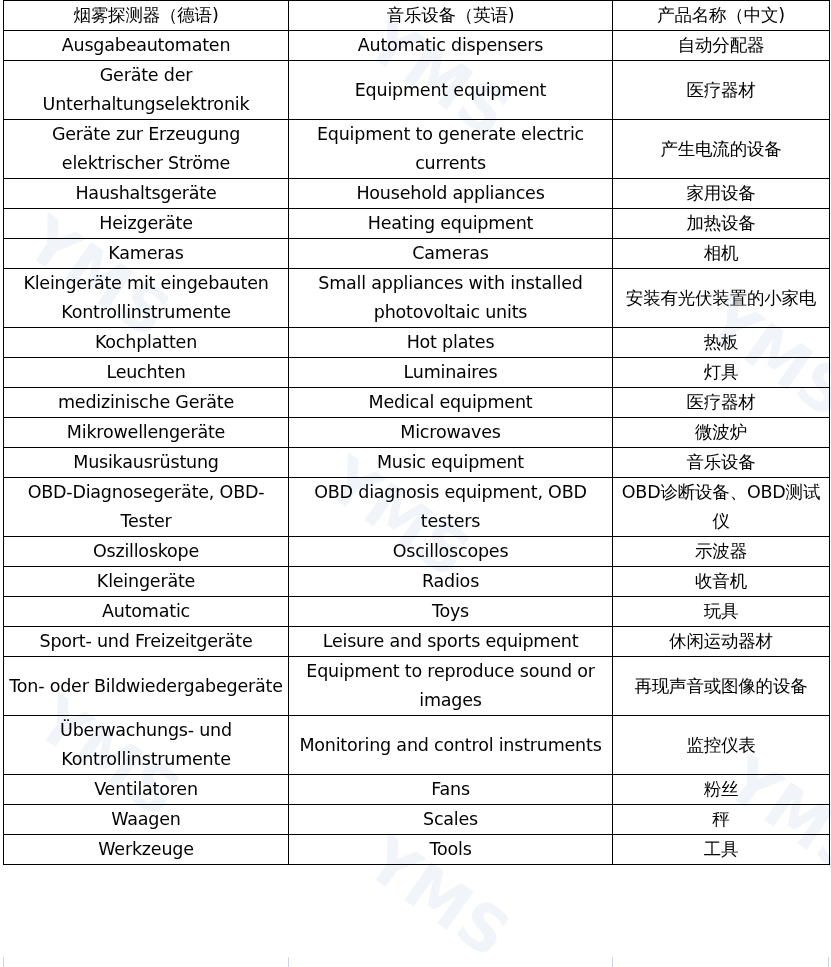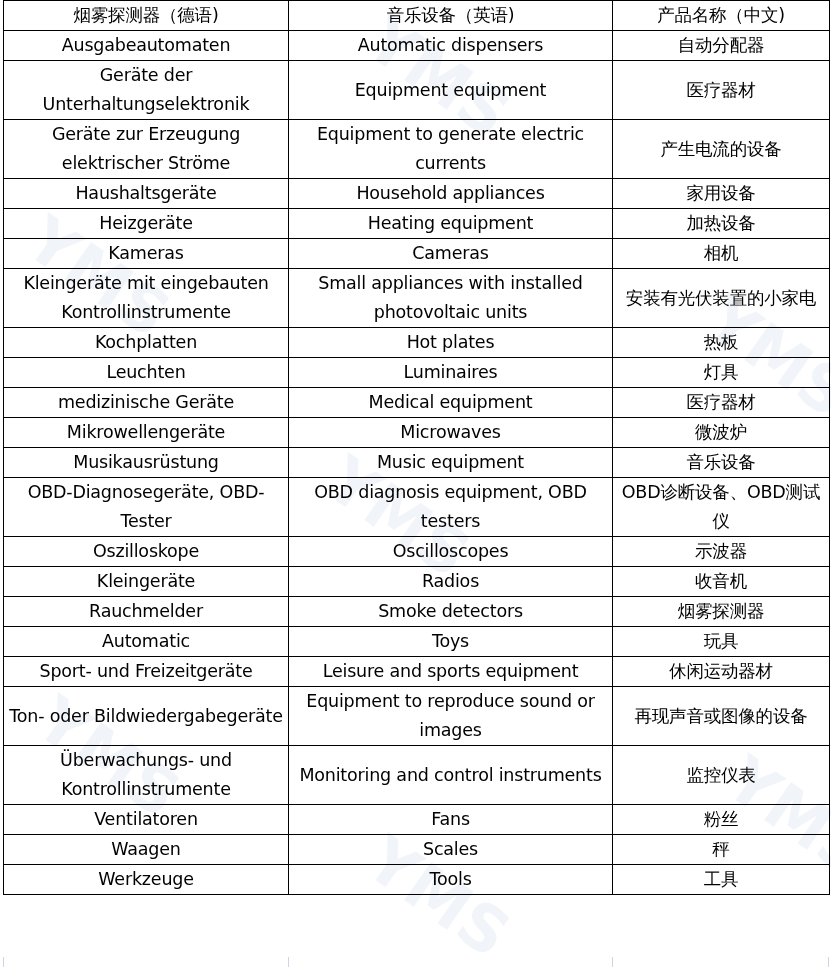--- a/index.html
+++ b/index.html
@@ -123,25 +123,20 @@
         <td>Oszilloskope</td>
         <td>Oscilloscopes</td>
         <td>示波器</td>
       </tr>
       <tr class="single">
         <td>Kleingeräte</td>
         <td>Radios</td>
         <td>收音机</td>
       </tr>
       <tr class="single">
-        <td>Rauchmelder</td>
-        <td>Smoke detectors</td>
-        <td>烟雾探测器</td>
-      </tr>
-      <tr class="single">
         <td>Automatic</td>
         <td>Toys</td>
         <td>玩具</td>
       </tr>
       <tr class="single">
         <td>Sport- und Freizeitgeräte</td>
         <td>Leisure and sports equipment</td>
         <td>休闲运动器材</td>
       </tr>
       <tr class="double">

